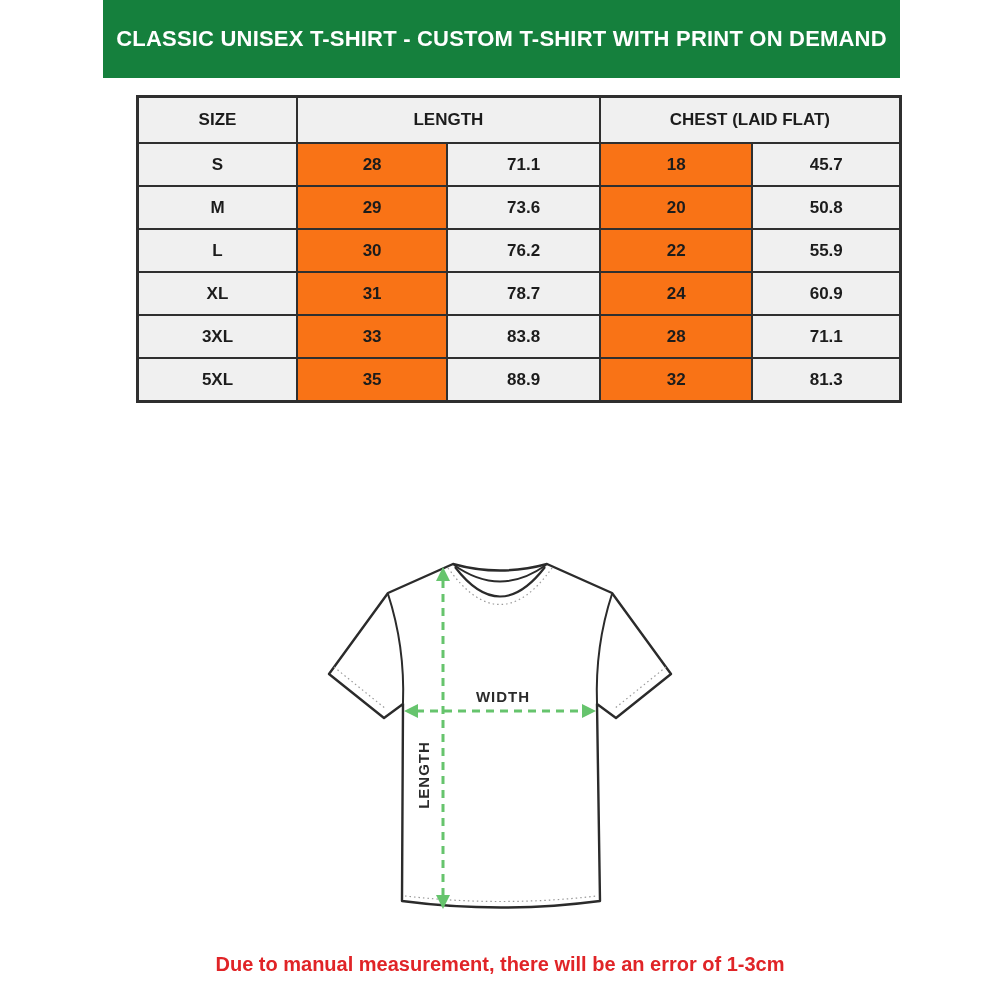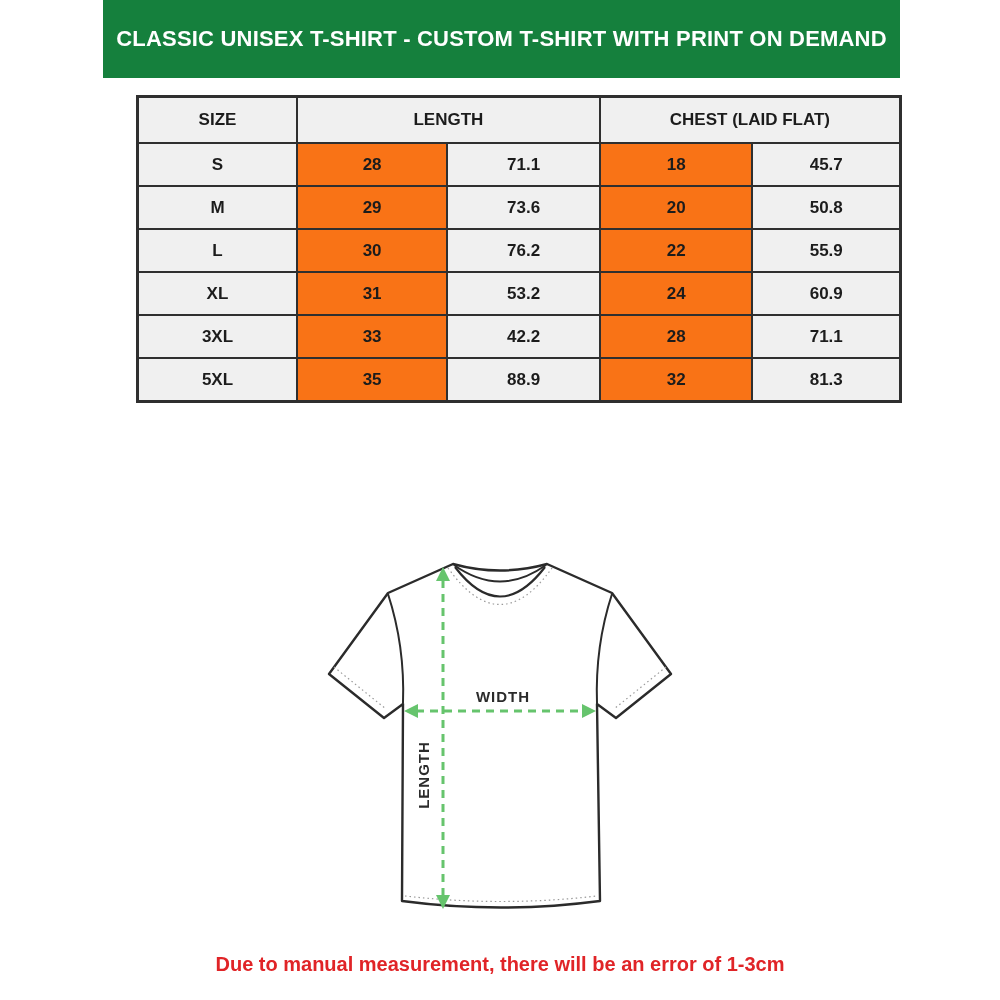--- a/index.html
+++ b/index.html
@@ -84,28 +84,28 @@
         <tr>
           <td class="g">L</td>
           <td>30</td>
           <td class="g">76.2</td>
           <td>22</td>
           <td class="g">55.9</td>
         </tr>
         <tr>
           <td class="g">XL</td>
           <td>31</td>
-          <td class="g">53.2</td>
+          <td class="g">78.7</td>
           <td>24</td>
           <td class="g">60.9</td>
         </tr>
         <tr>
           <td class="g">3XL</td>
           <td>33</td>
-          <td class="g">42.2</td>
+          <td class="g">83.8</td>
           <td>28</td>
           <td class="g">71.1</td>
         </tr>
         <tr>
           <td class="g">5XL</td>
           <td>35</td>
           <td class="g">88.9</td>
           <td>32</td>
           <td class="g">81.3</td>
         </tr>

